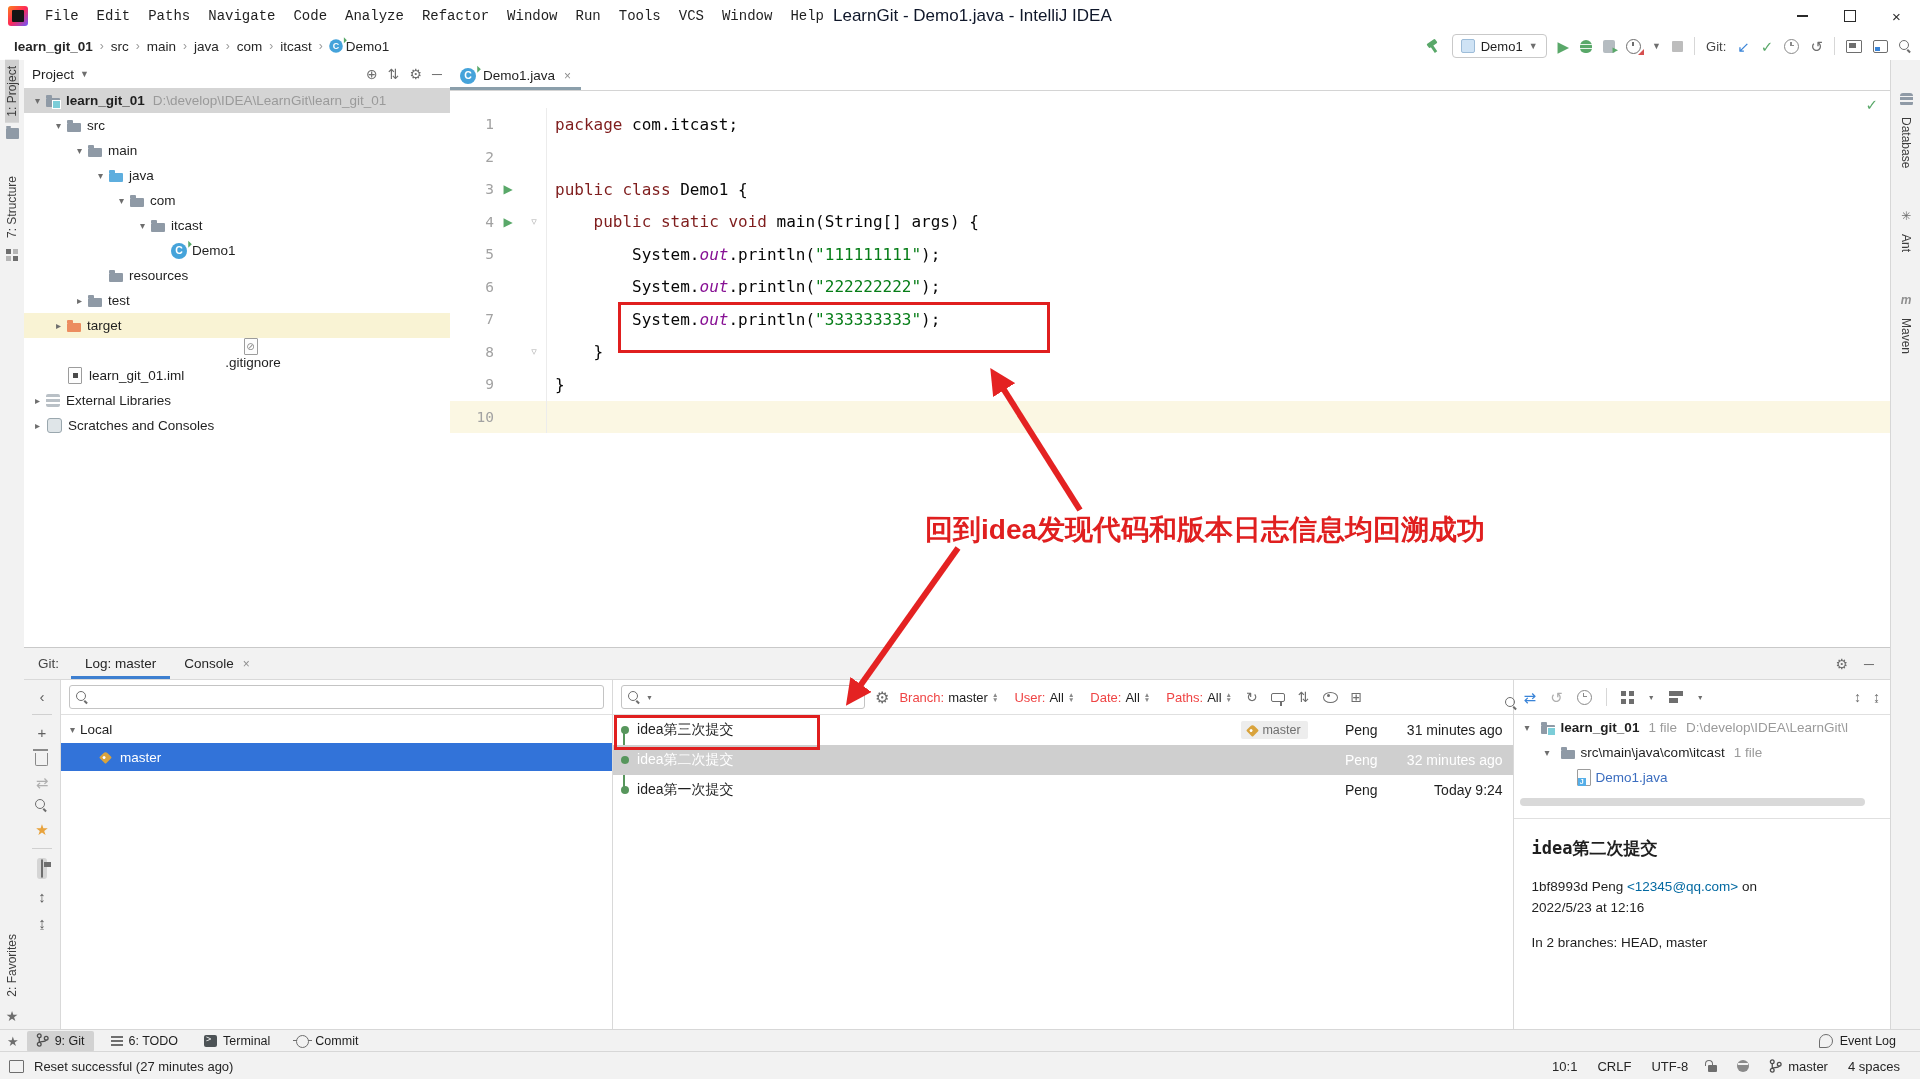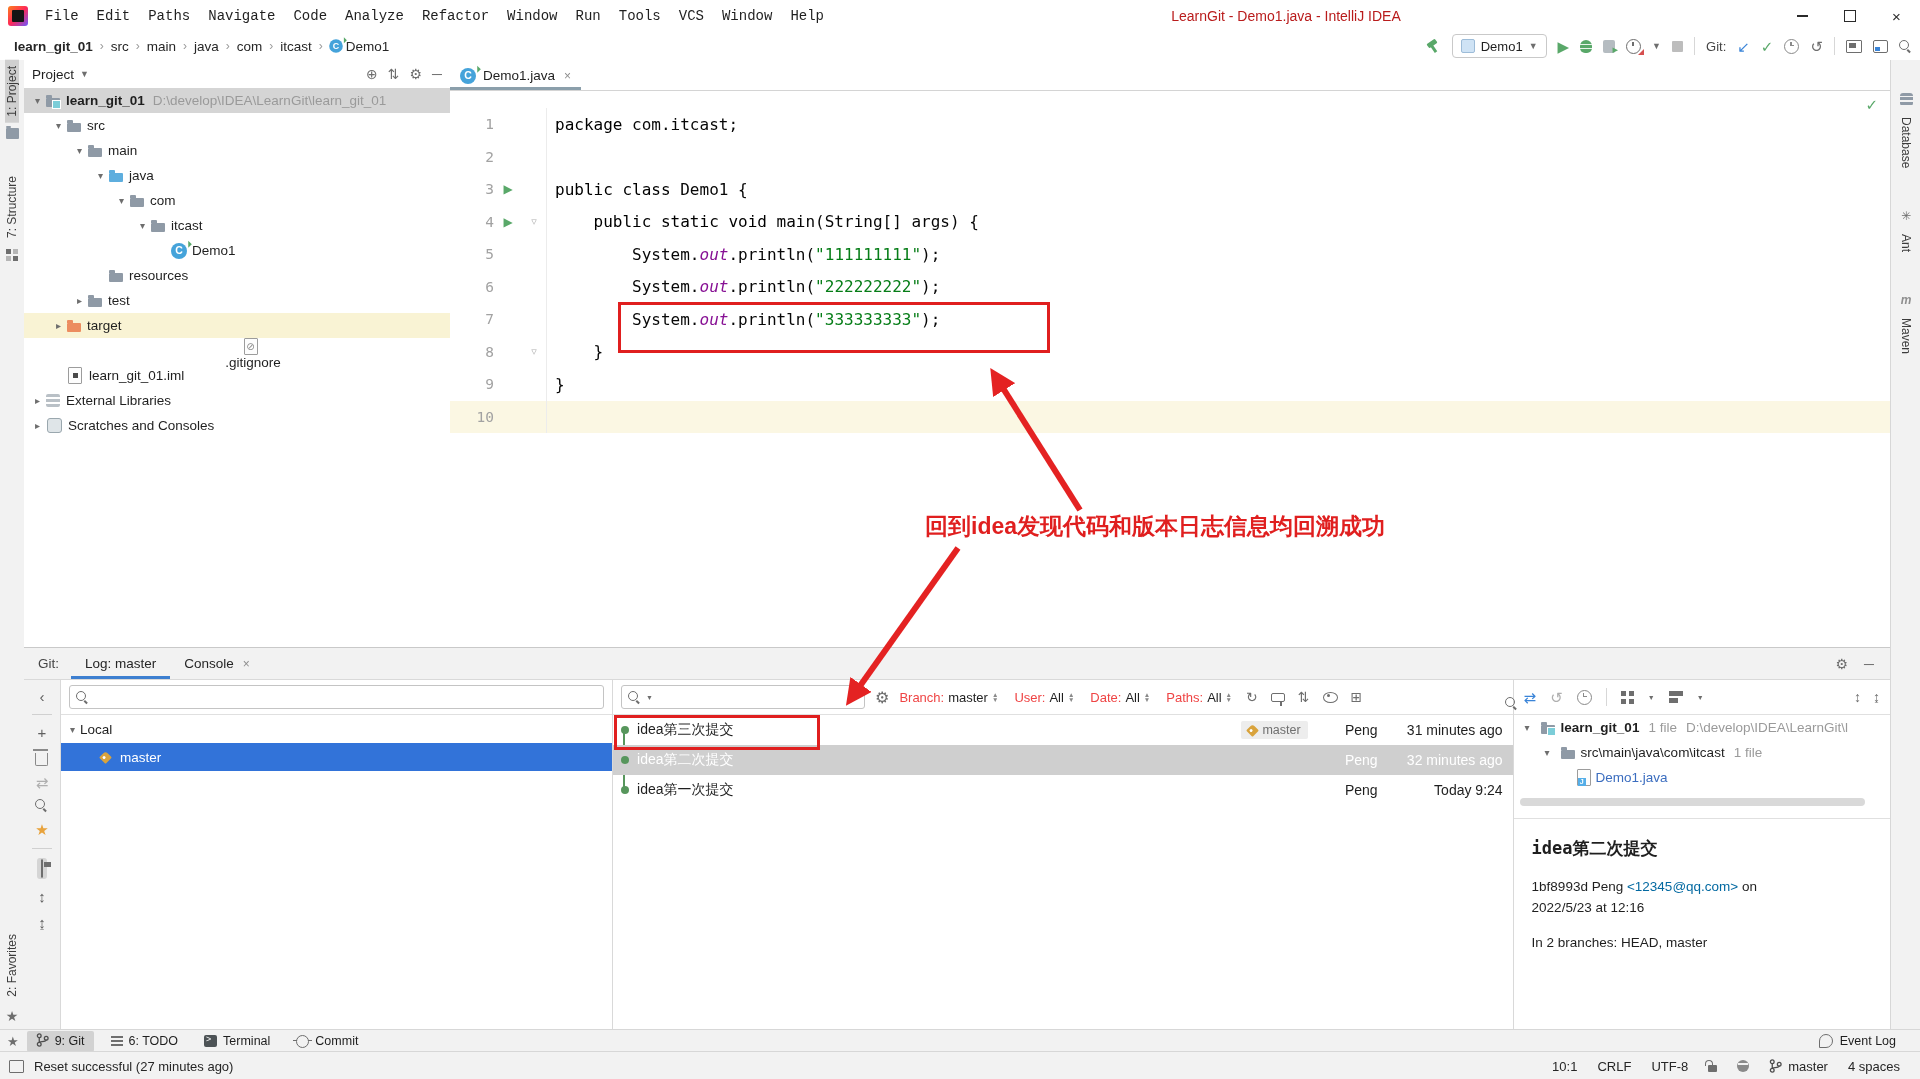--- a/index.html
+++ b/index.html
@@ -8,21 +8,21 @@
   #app{position:relative;width:1920px;height:1079px;background:#fff;}
 
   
   #titlebar{position:absolute;left:0;top:0;width:1920px;height:32px;background:#fff;
     display:flex;align-items:center;border-bottom:1px solid #e3e3e3;}
   .logo{width:20px;height:20px;margin:0 8px 0 8px;border-radius:3px;
     background:linear-gradient(135deg,#fc801d 0%,#fe2857 50%,#6b57ff 100%);position:relative;}
   .logo::after{content:"";position:absolute;left:4px;top:4px;right:4px;bottom:4px;background:#141414;border-radius:1px;}
   #menus{display:flex;align-items:center;font-family:Liberation Mono, monospace;}
   .menu-item{padding:0 9px;font-size:14px;color:#1f1f1f;line-height:32px;cursor:default;}
-  #win-title{flex:1;text-align:center;font-size:14px;color:#b91c1c;
+  #win-title{flex:1;text-align:left;font-size:17px;color:#0f172a;
     white-space:nowrap;overflow:hidden;padding-right:40px;}
   #win-controls{display:flex;height:32px;}
   .wbtn{width:47px;height:32px;display:flex;align-items:center;justify-content:center;color:#2a2a2a;}
   .glyph-min{width:11px;height:1.5px;background:#2a2a2a;}
   .glyph-max{width:10px;height:10px;border:1.5px solid #2a2a2a;}
   .glyph-close{font-size:15px;line-height:1;}
 
   
   #navbar{position:absolute;left:0;top:32px;width:1920px;height:28px;background:#fff;
     border-bottom:1px solid #d7d7d7;display:flex;align-items:center;}
@@ -127,27 +127,27 @@
   .tab-close{color:#8d8d8d;font-size:12px;margin-left:2px;}
   #code-area{position:relative;padding-top:17px;}
   .code-line{height:32.5px;display:flex;align-items:center;}
   .code-line.caret{background:#fbf7e3;}
   .ln{width:44px;text-align:right;color:#a2a2a2;font-family:"DejaVu Sans Mono",monospace;font-size:14.5px;flex:none;}
   .runcol{width:28px;text-align:center;flex:none;font-size:12px;}
   .runcol.has::before{content:"▶";color:#59a869;}
   .foldcol{width:24px;text-align:center;color:#b0b0b0;font-size:11px;flex:none;border-right:1px solid #ececec;height:100%;
     display:flex;align-items:center;justify-content:center;}
   .codetext{font-family:"DejaVu Sans Mono",monospace;font-size:16px;white-space:pre;padding-left:8px;}
-  .tk-kw{color:#000000;}
+  .tk-kw{color:#7f1d1d;}
   .tk-str{color:#067d17;}
   .tk-fld{color:#871094;font-style:italic;}
   .tk-pl{color:#070707;}
   .redbox{position:absolute;border:3px solid #e01f1f;pointer-events:none;}
   #insp-ok{position:absolute;right:12px;top:36px;color:#59a869;font-size:15px;font-weight:bold;}
-  #annotation{position:absolute;left:925px;top:511px;font-size:23px;font-weight:bold;color:#e01f1f;
+  #annotation{position:absolute;left:925px;top:511px;font-size:28px;font-weight:bold;color:#e01f1f;
     white-space:nowrap;z-index:5;}
 
   
   #git-panel{position:absolute;left:24px;top:647px;width:1866px;height:382px;background:#fff;
     border-top:1px solid #c9c9c9;}
   #git-tabs{height:31px;background:#f2f2f2;display:flex;align-items:center;border-bottom:1px solid #d9d9d9;}
   #git-tabs .panel-label{font-size:13.5px;color:#454545;padding:0 12px 0 14px;}
   .gtab{height:31px;display:flex;align-items:center;gap:7px;padding:0 14px;font-size:13.5px;color:#262626;}
   .gtab.active{box-shadow:inset 0 -3px 0 #3d7fd0;}
   #git-tabs .hdr-right{margin-left:auto;display:flex;gap:16px;padding-right:16px;color:#6e6e6e;font-size:14px;align-items:center;}

